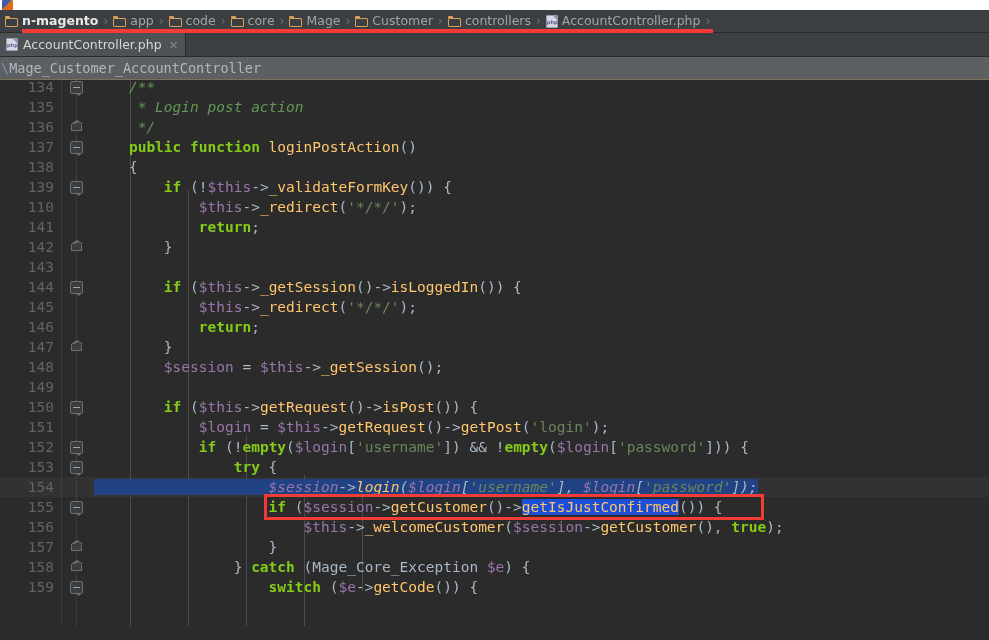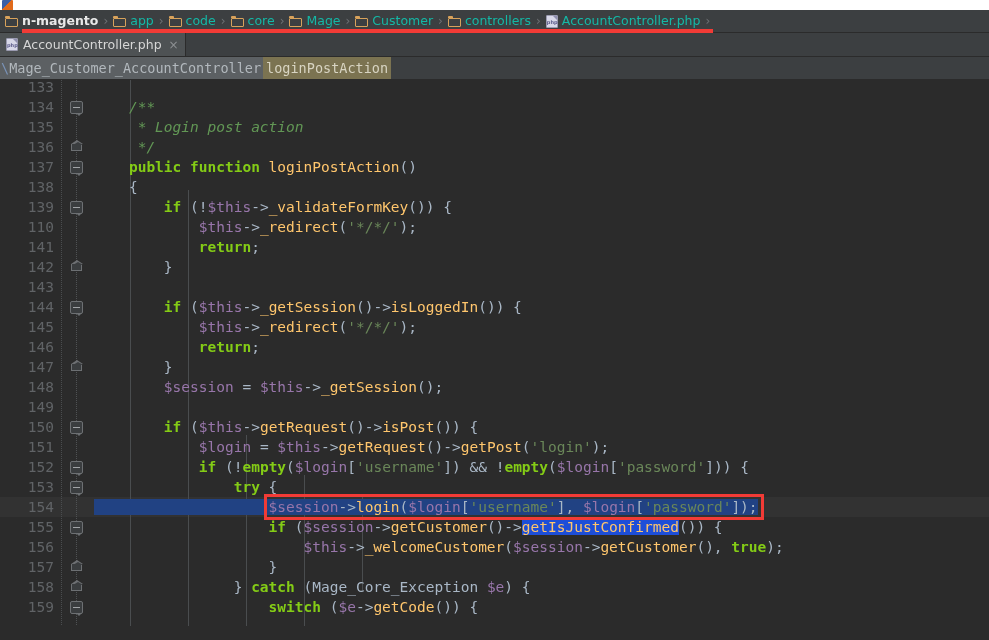--- a/index.html
+++ b/index.html
@@ -55,21 +55,21 @@
   }
   .crumb {
     display: flex;
     align-items: center;
     height: 16px;
     padding: 0 1px;
     white-space: nowrap;
   }
   .crumb-label {
     font-size: 12.5px;
-    color: #14b8a6;
+    color: #a3a3a3;
     margin-left: 4px;
     line-height: 22px;
   }
   .crumb.first .crumb-label {
     color: #e8e8e8;
     font-weight: bold;
   }
   .crumb-sep {
     color: #6e7175;
     font-size: 12px;
@@ -167,20 +167,21 @@
   .tabbar-rest { flex: 1; background: #3c3f41; }
 
   
   .navstrip {
     height: 22px;
     background: #86efac;
     display: flex;
     align-items: stretch;
     border-bottom: 1px solid #2b2b2b;
     font-family: "DejaVu Sans Mono", "Liberation Mono", monospace;
+    flex-direction: column;
   }
   .nav-class {
     background: #5c6063;
     color: #b2b8bd;
     font-size: 13.5px;
     line-height: 22px;
     padding: 0 2px 0 1px;
     white-space: nowrap;
   }
   .nav-class .bs { color: #7a93b8; }
@@ -320,20 +321,21 @@
   .t-fn    { color: #ffc66d; }
   .t-var   { color: #9876aa; }
   .t-str   { color: #6a8759; }
   .t-cmt   { color: #629755; font-style: italic; }
   .t-op    { color: #a9b7c6; }
   .t-punct { color: #a9b7c6; }
   .t-ident { color: #a9b7c6; }
 
   .hl-sel {
     background: #214283;
+    font-style: italic;
   }
   .hl-ident {
     background: #1d4ed8;
   }
 
   
   .annot {
     position: absolute;
     box-sizing: border-box;
     border: 3px solid #f23b36;
@@ -413,21 +415,20 @@
   <div class="gutter-sep"></div>
   <div class="fold-rail"></div>
 
   <div class="indent-guide" style="left:130px;"></div>
   <div class="indent-guide" style="left:188px;top:110px;"></div>
   <div class="indent-guide" style="left:246px;top:355px;"></div>
   <div class="indent-guide" style="left:304px;top:395px;"></div>
   <div class="indent-guide" style="left:362px;top:415px;bottom:35px;"></div>
 
   <div class="ed-rows" id="ed-rows" style="top: -3px;">
-      <div class="row"><div class="gutter">133</div><div class="fold"></div><div class="code"><span></span></div></div>
       <div class="row"><div class="gutter">134</div><div class="fold"><span class="fm fm-minus"></span></div><div class="code"><span><span class="t-def">    </span><span class="t-cmt">/**</span></span></div></div>
       <div class="row"><div class="gutter">135</div><div class="fold"></div><div class="code"><span><span class="t-def">     </span><span class="t-cmt">* Login post action</span></span></div></div>
       <div class="row"><div class="gutter">136</div><div class="fold"><span class="fm fm-end"></span></div><div class="code"><span><span class="t-def">     </span><span class="t-cmt">*/</span></span></div></div>
       <div class="row"><div class="gutter">137</div><div class="fold"><span class="fm fm-minus"></span></div><div class="code"><span><span class="t-def">    </span><span class="t-kw">public function </span><span class="t-fn">loginPostAction</span><span class="t-punct">()</span></span></div></div>
       <div class="row"><div class="gutter">138</div><div class="fold"></div><div class="code"><span><span class="t-punct">    {</span></span></div></div>
       <div class="row"><div class="gutter">139</div><div class="fold"><span class="fm fm-minus"></span></div><div class="code"><span><span class="t-def">        </span><span class="t-kw">if </span><span class="t-punct">(!</span><span class="t-var">$this</span><span class="t-punct">-&gt;</span><span class="t-fn">_validateFormKey</span><span class="t-punct">()) {</span></span></div></div>
       <div class="row"><div class="gutter">110</div><div class="fold"></div><div class="code"><span><span class="t-def">            </span><span class="t-var">$this</span><span class="t-punct">-&gt;</span><span class="t-fn">_redirect</span><span class="t-punct">(</span><span class="t-str">'*/*/'</span><span class="t-punct">);</span></span></div></div>
       <div class="row"><div class="gutter">141</div><div class="fold"></div><div class="code"><span><span class="t-def">            </span><span class="t-kw">return</span><span class="t-punct">;</span></span></div></div>
       <div class="row"><div class="gutter">142</div><div class="fold"><span class="fm fm-end"></span></div><div class="code"><span><span class="t-punct">        }</span></span></div></div>
       <div class="row"><div class="gutter">143</div><div class="fold"></div><div class="code"><span></span></div></div>

